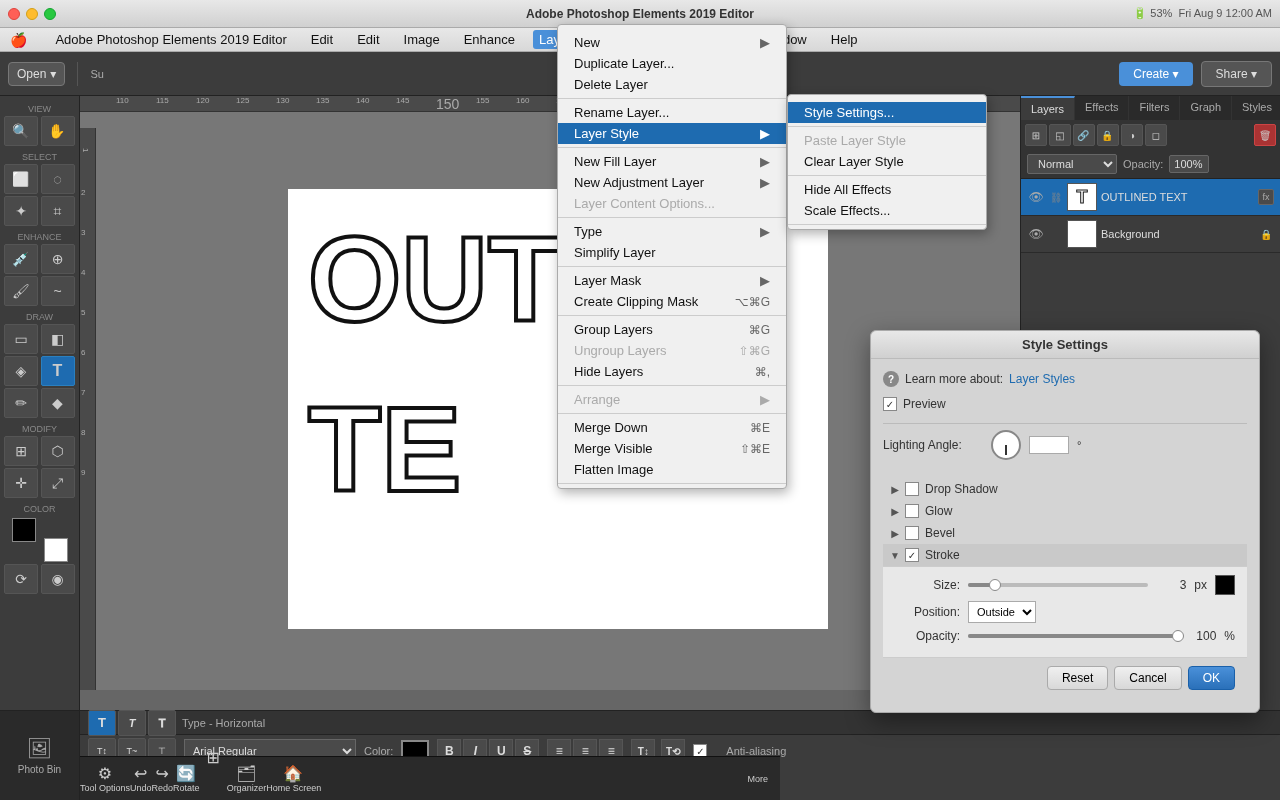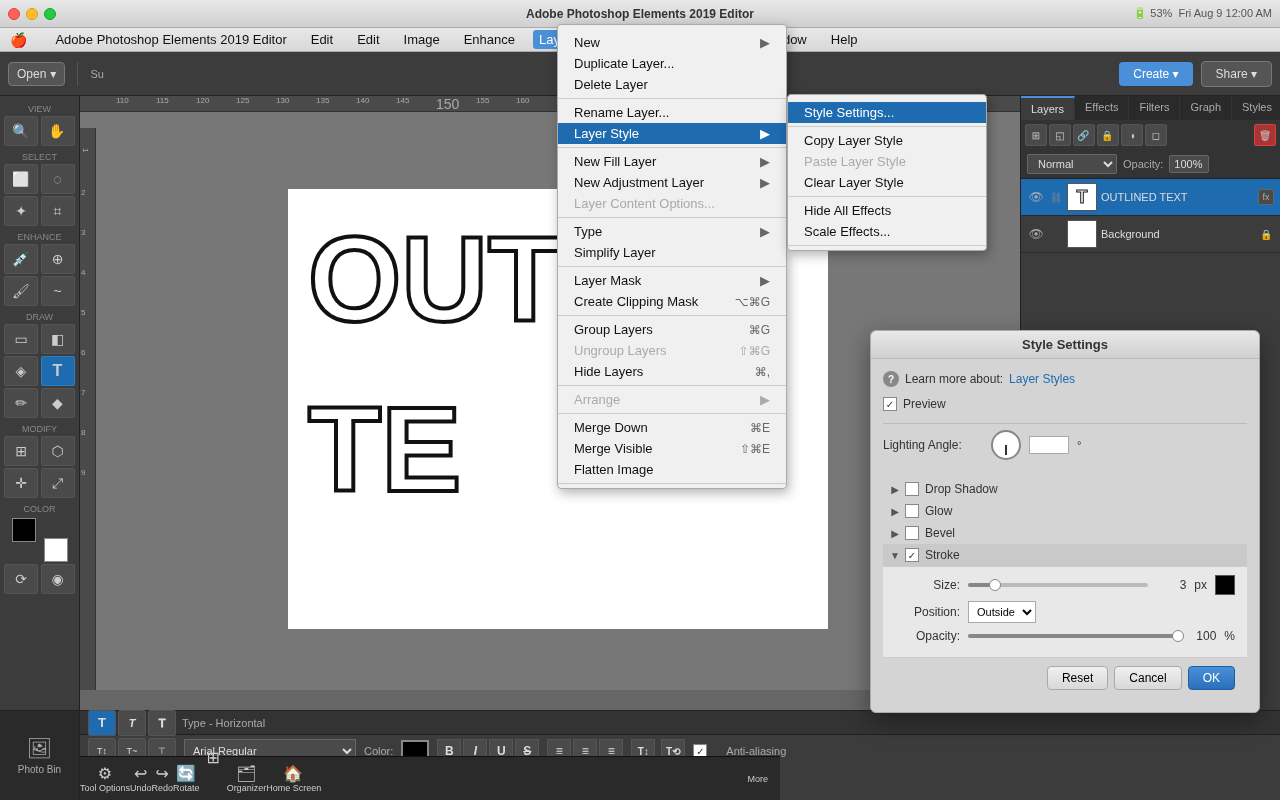--- a/index.html
+++ b/index.html
@@ -567,23 +567,20 @@
   </div>
 </div>
 
 <div id="layer-style-submenu">
   <div class="menu-section">
     <div class="submenu-row highlighted">
       <span>Style Settings...</span>
     </div>
   </div>
   <div class="menu-section">
-    <div class="submenu-row">
-      <span>Copy Layer Style</span>
-    </div>
     <div class="submenu-row disabled">
       <span>Paste Layer Style</span>
     </div>
     <div class="submenu-row">
       <span>Clear Layer Style</span>
     </div>
   </div>
   <div class="menu-section">
     <div class="submenu-row">
       <span>Hide All Effects</span>

